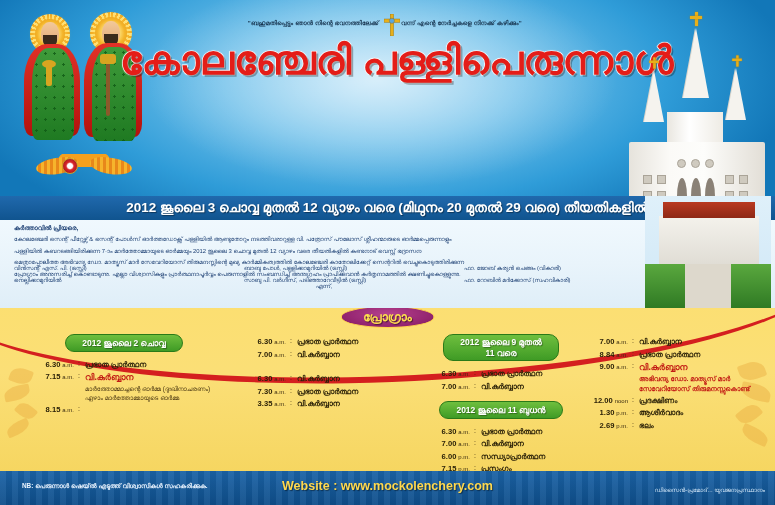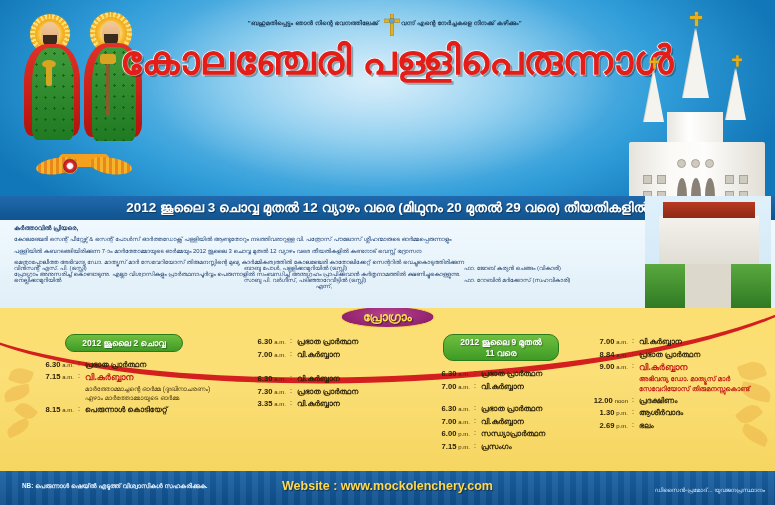--- a/index.html
+++ b/index.html
@@ -451,21 +451,20 @@
             <span class="colon">:</span>
             <span class="evt">
               <span class="m red">വി.കുർബ്ബാന</span>
               <span class="sub">മാർത്തോമ്മാച്ചന്റെ ഓർമ്മ (ദുഃഖിനാചരണം)</span>
               <span class="sub">ഏഴാം മാർത്തോമ്മായുടെ ഓർമ്മ</span>
             </span>
           </div>
           <div class="row">
             <span class="time"><span class="num">8.15</span> <span class="ap">a.m.</span></span>
             <span class="colon">:</span>
-            <span class="evt"><span class="m">പെരുന്നാൾ കൊടിയേറ്റ്</span></span>
           </div>
         </div>
       </div>
 
       <div class="col col2">
         <div class="rows">
           <div class="row">
             <span class="time"><span class="num">6.30</span> <span class="ap">a.m.</span></span>
             <span class="colon">:</span>
             <span class="evt"><span class="m">പ്രഭാത പ്രാർത്ഥന</span></span>
@@ -508,20 +507,21 @@
             <span class="colon">:</span>
             <span class="evt"><span class="m">പ്രഭാത പ്രാർത്ഥന</span></span>
           </div>
           <div class="row">
             <span class="time"><span class="num">7.00</span> <span class="ap">a.m.</span></span>
             <span class="colon">:</span>
             <span class="evt"><span class="m">വി.കുർബ്ബാന</span></span>
           </div>
         </div>
         <div style="height:8px"></div>
+        <div class="daypill">2012 ജൂലൈ 11 ബുധൻ</div>
         <div class="rows">
           <div class="row">
             <span class="time"><span class="num">6.30</span> <span class="ap">a.m.</span></span>
             <span class="colon">:</span>
             <span class="evt"><span class="m">പ്രഭാത പ്രാർത്ഥന</span></span>
           </div>
           <div class="row">
             <span class="time"><span class="num">7.00</span> <span class="ap">a.m.</span></span>
             <span class="colon">:</span>
             <span class="evt"><span class="m">വി.കുർബ്ബാന</span></span>

